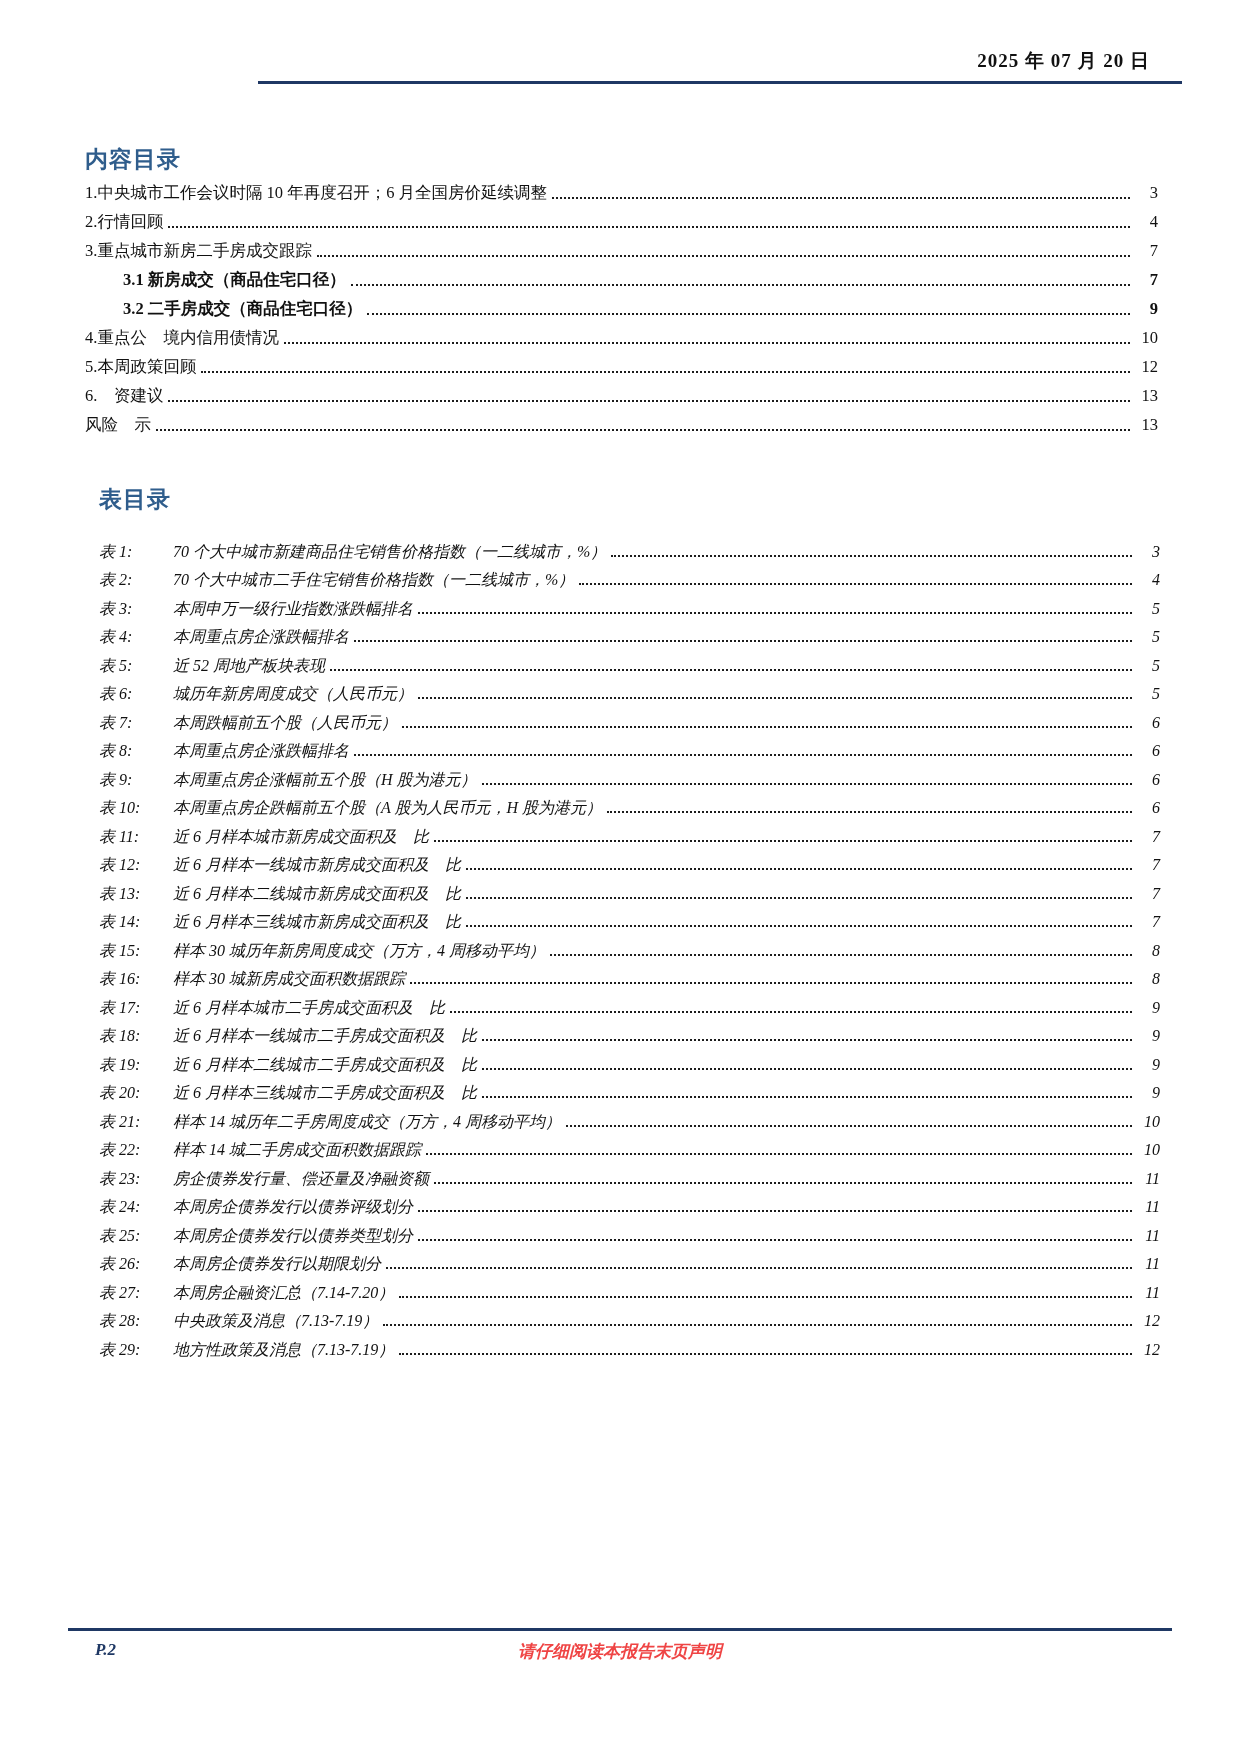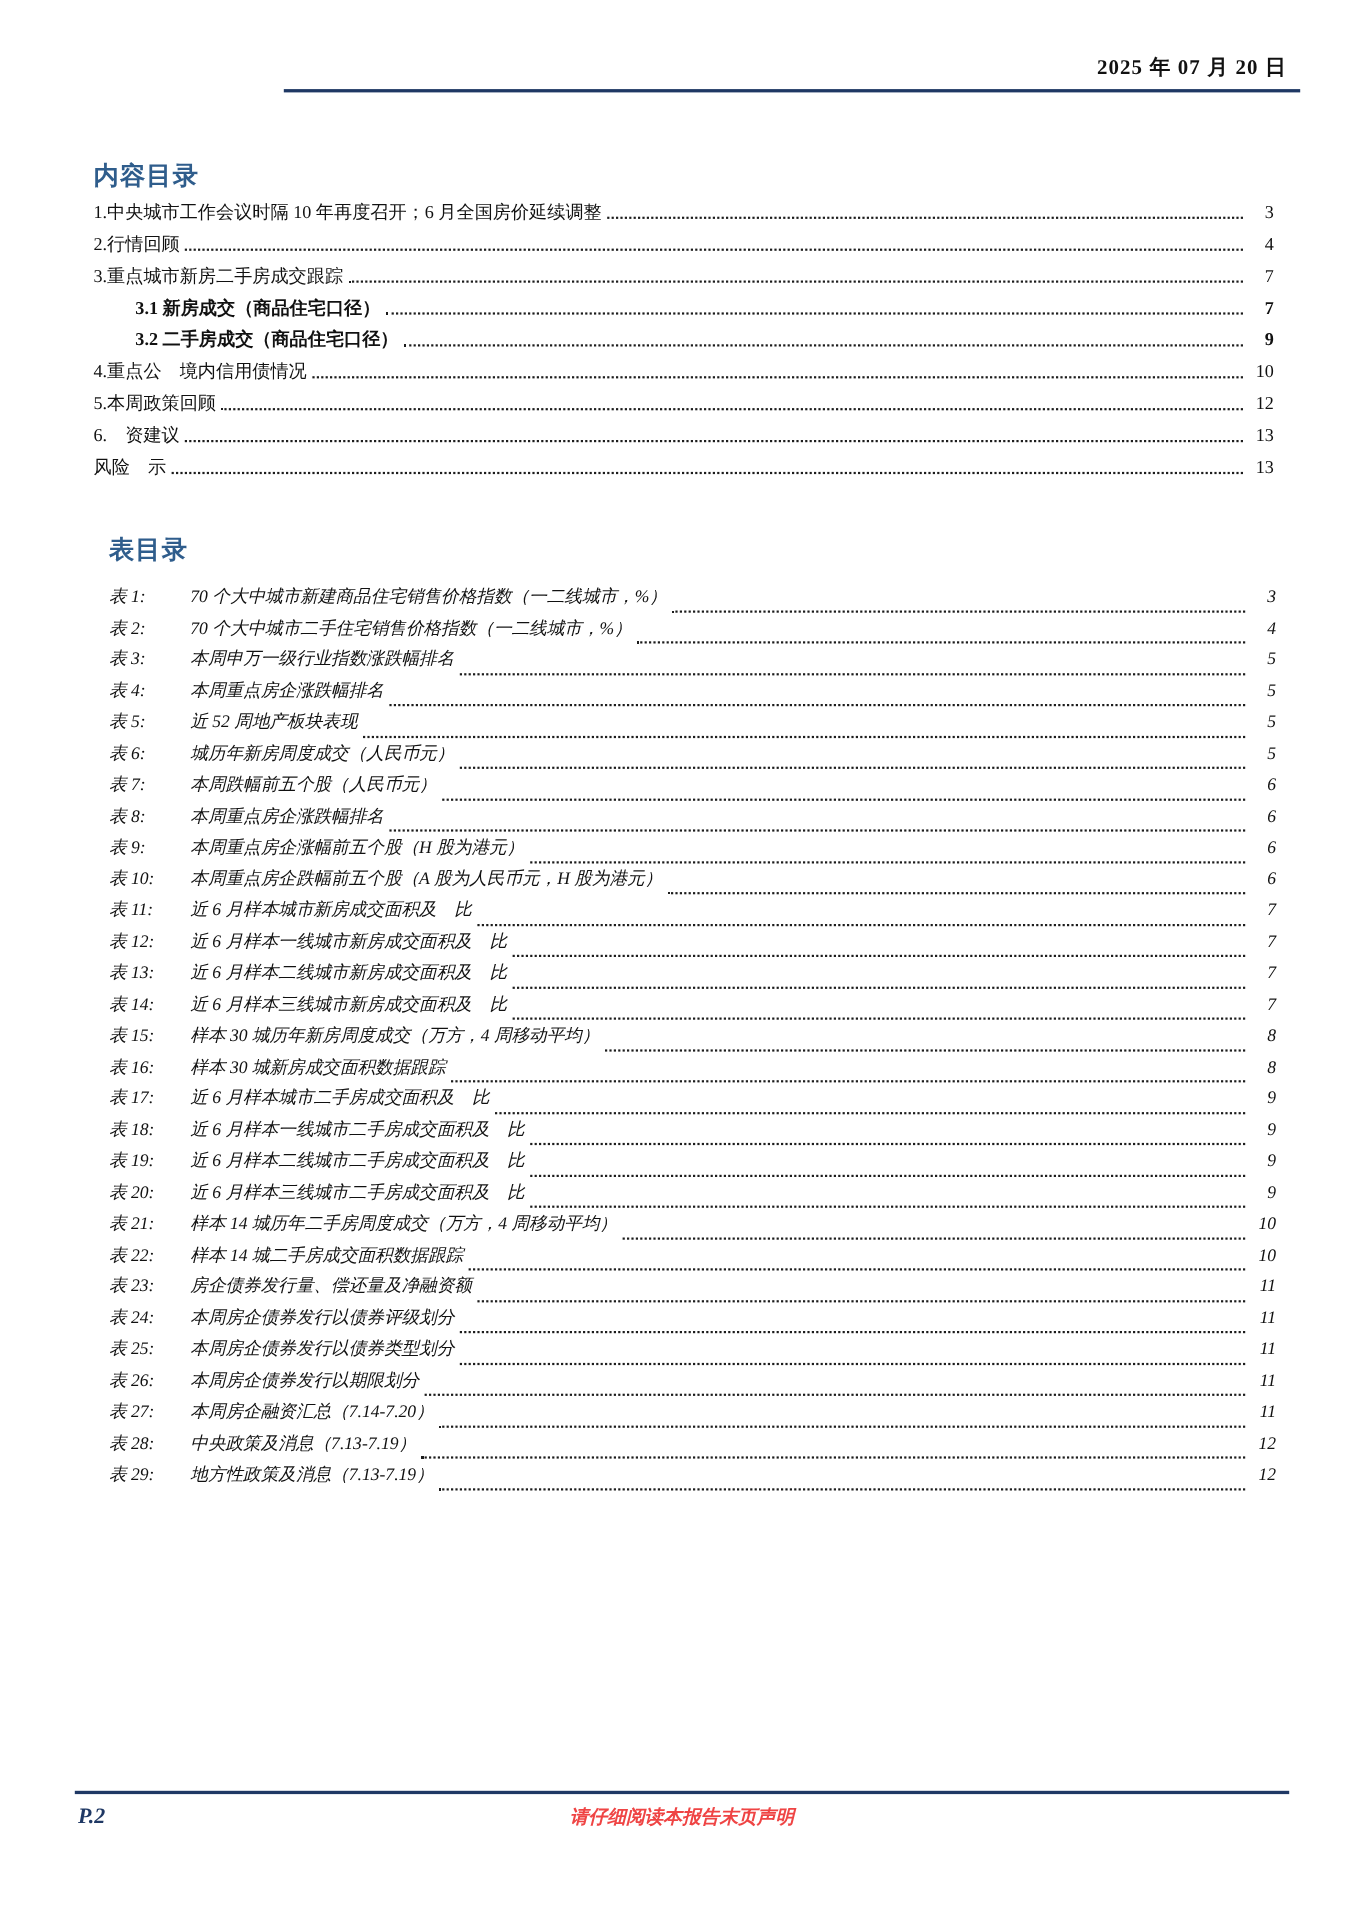--- a/index.html
+++ b/index.html
@@ -14,21 +14,21 @@
     height: 1754px;
     margin: 0 auto;
     background: #ffffff;
     overflow: hidden;
   }
 
   
   .page-header { padding-top: 48px; }
   .report-date {
     text-align: right;
-    padding-right: 70px;
+    padding-right: 90px;
     font-size: 19px;
     font-weight: 600;
     letter-spacing: 1px;
     color: #111111;
   }
   .header-rule {
     height: 3px;
     background: #1F3864;
     margin: 7px 58px 0 258px;
   }
@@ -66,21 +66,21 @@
     min-width: 26px;
     text-align: right;
     font-size: 16.5px;
   }
 
   
   .table-toc { margin-top: 48px; padding: 0 80px 0 99px; }
   .table-toc .toc-title { margin-bottom: 18px; }
   .tbl-row {
     display: flex;
-    align-items: flex-start;
+    align-items: flex-end;
     height: 28.5px;
     font-size: 16px;
     font-style: italic;
     line-height: 1.25;
     white-space: nowrap;
   }
   .tbl-num { flex: 0 0 auto; min-width: 74px; }
   .tbl-text { flex: 0 0 auto; }
   .tbl-row .dots { margin-bottom: 5px; }
   .tbl-row .toc-page { font-size: 16px; }
@@ -88,26 +88,26 @@
   
   .page-footer { position: absolute; left: 0; right: 0; top: 1628px; }
   .footer-rule {
     height: 3px;
     background: #1F3864;
     margin: 0 68px 9px 68px;
   }
   .footer-row { position: relative; height: 24px; }
   .page-label {
     position: absolute;
-    left: 71px;
+    left: 95px;
     top: 0;
     color: #1F3864;
     font-weight: bold;
     font-style: italic;
-    font-size: 20px;
+    font-size: 17px;
   }
   .disclaimer {
     display: block;
     text-align: center;
     color: #ef4444;
     font-weight: bold;
     font-style: italic;
     font-size: 17px;
   }
 </style>

